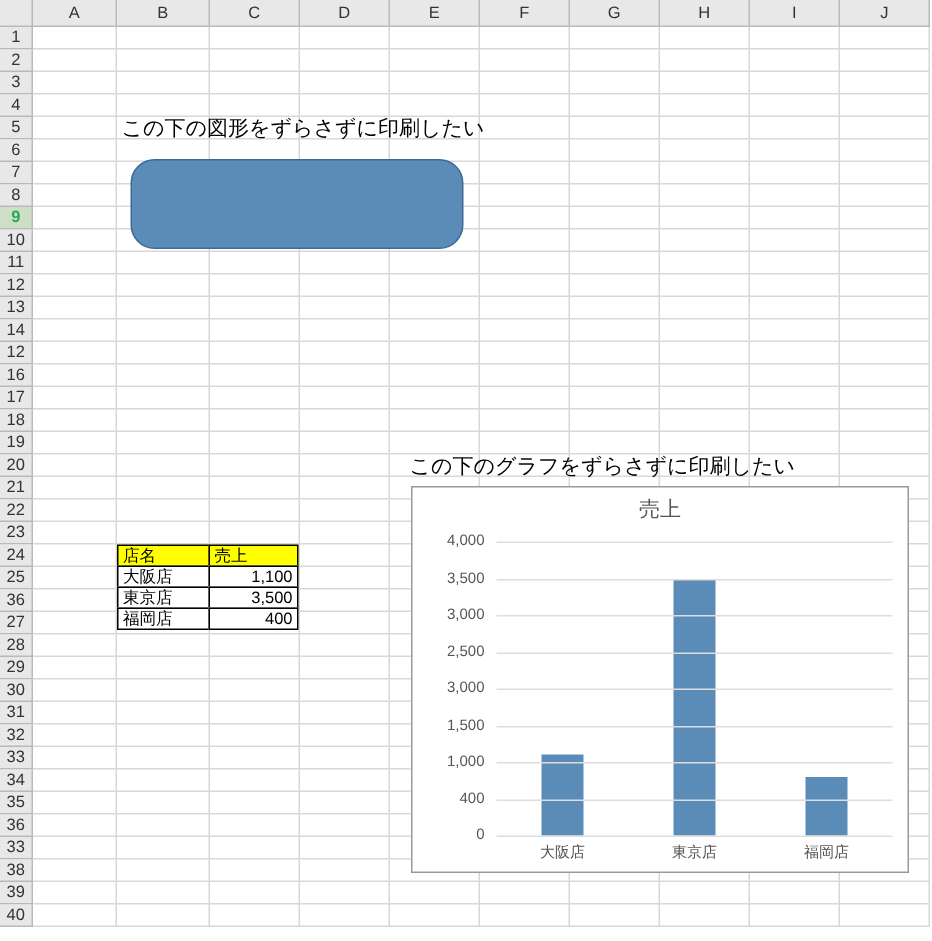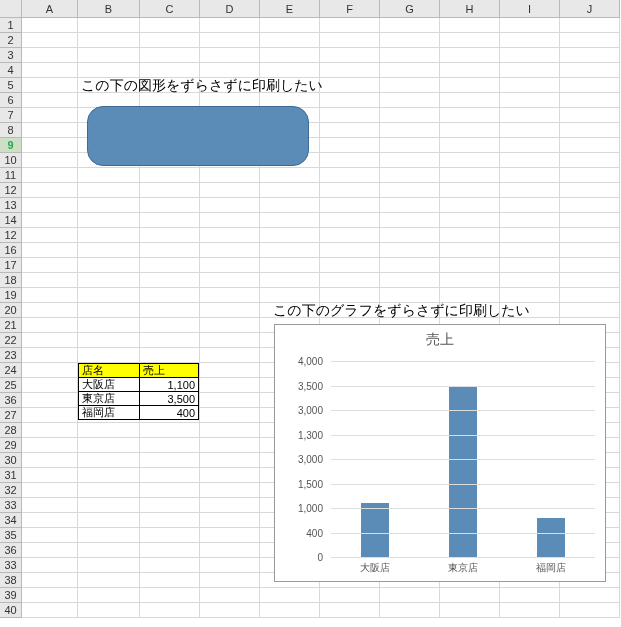--- a/index.html
+++ b/index.html
@@ -625,21 +625,21 @@
     <div class="tbl-cell tbl-right" style="left:117px; top:387px; width:60px;">400</div>
 
     <div class="chart" style="left:252px; top:306px; width:332px; height:258px;">
       <div class="chart-title">売上</div>
       <div class="y-axis-ticks">
           <div class="y-tick" style="top: 196px;">0</div>
           <div class="y-tick" style="top: 171.5px;">400</div>
           <div class="y-tick" style="top: 147px;">1,000</div>
           <div class="y-tick" style="top: 122.5px;">1,500</div>
           <div class="y-tick" style="top: 98px;">3,000</div>
-          <div class="y-tick" style="top: 73.5px;">1,300</div>
+          <div class="y-tick" style="top: 73.5px;">2,500</div>
           <div class="y-tick" style="top: 49px;">3,000</div>
           <div class="y-tick" style="top: 24.5px;">3,500</div>
           <div class="y-tick" style="top: 0px;">4,000</div>
         </div>
       <div class="plot-area">
           <div class="bar" style="left: 30px; height: 53.9px;"></div>
           <div class="bar" style="left: 118px; height: 171.5px;"></div>
           <div class="bar" style="left: 206px; height: 39.2px;"></div>
         </div>
       <div class="x-labels">

